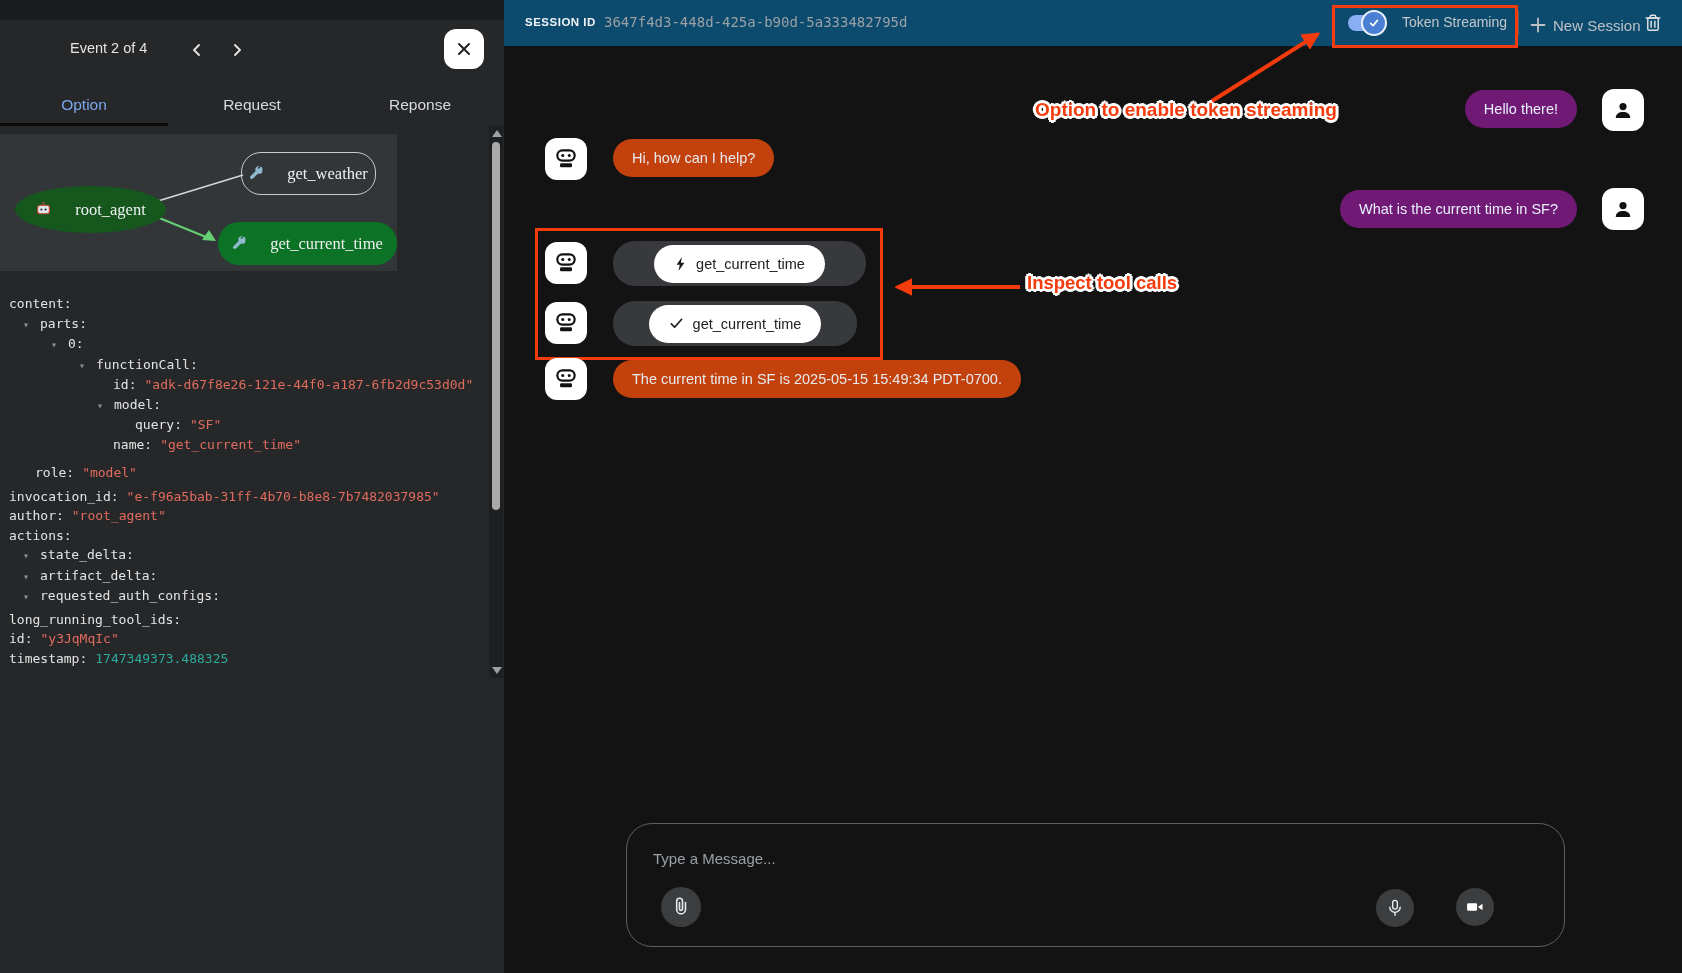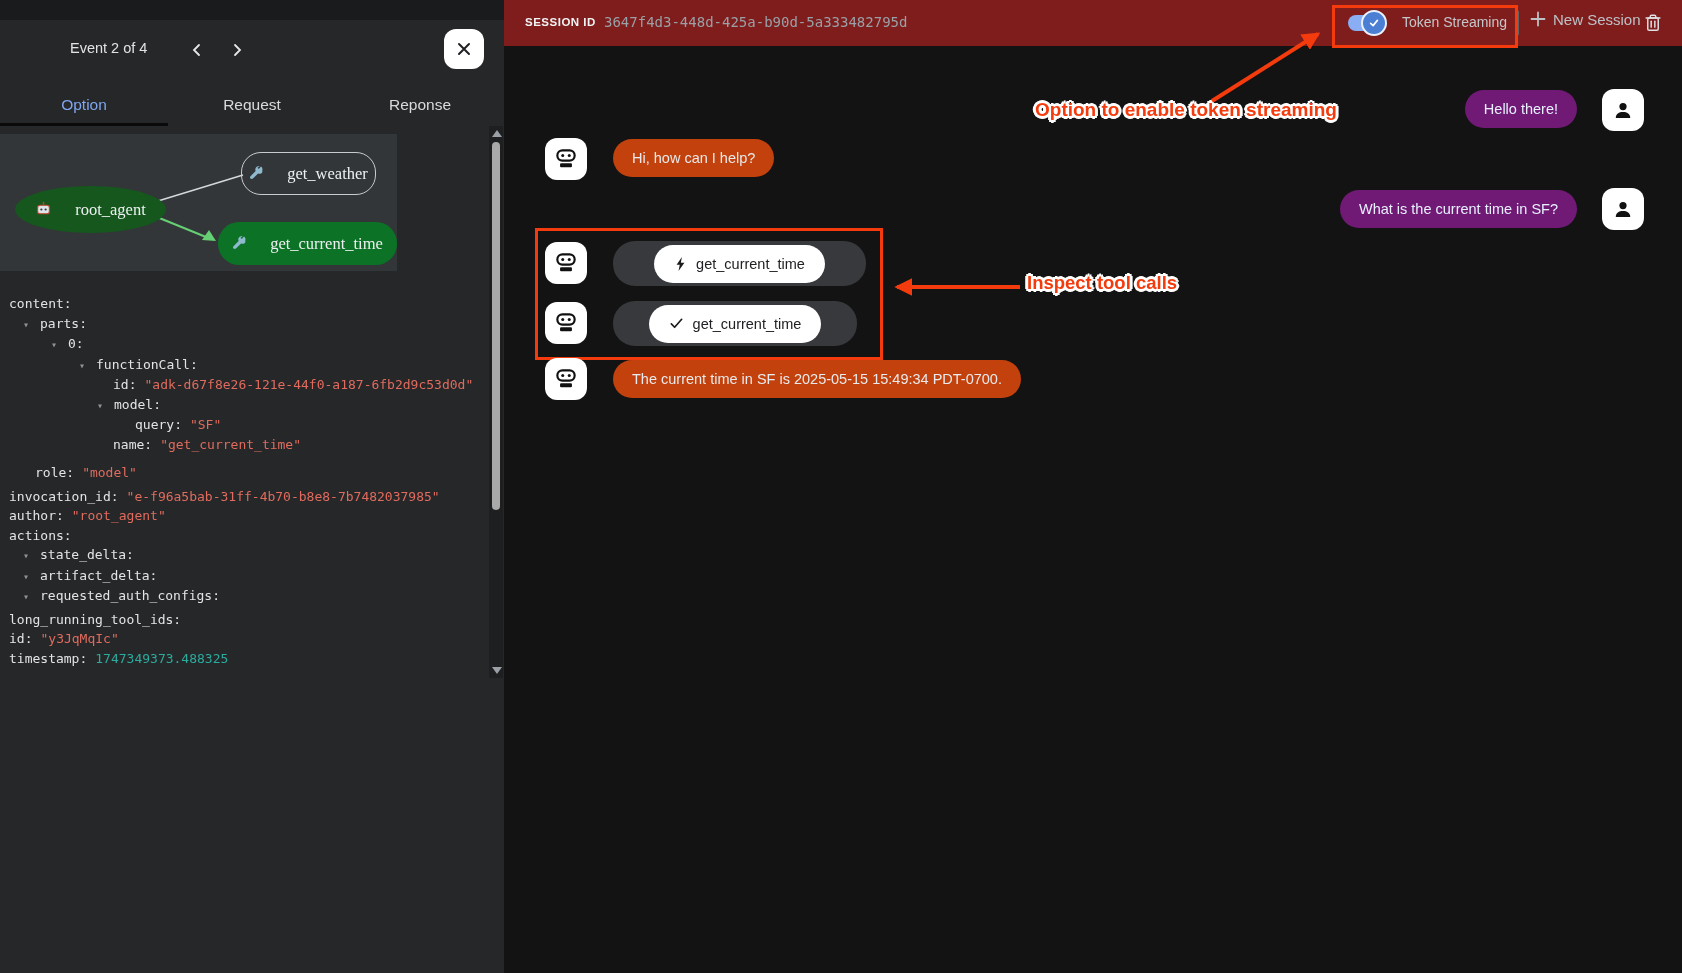--- a/index.html
+++ b/index.html
@@ -35,30 +35,30 @@
   .pl1{padding-left:14px;}.pl2{padding-left:42px;}.pl3{padding-left:70px;}
   .pl4{padding-left:104px;}.pl4m{padding-left:88px;}.pl5{padding-left:126px;}.plrole{padding-left:26px;}
   .mt9{margin-top:9px;}.mt4{margin-top:4px;}.mt3{margin-top:3px;}
   
   #panel-scrollbar{left:489px;top:106px;width:14px;height:552px;background:#1e1f20;}
   #sb-thumb{left:3px;top:16px;width:8px;height:368px;background:#a9a9a9;border-radius:4px;cursor:pointer;}
   .sb-arrow{left:3px;width:0;height:0;border-left:5px solid transparent;border-right:5px solid transparent;cursor:pointer;}
   #sb-up{top:4px;border-bottom:7px solid #9aa0a6;}
   #sb-down{top:541px;border-top:7px solid #9aa0a6;}
   
-  #topbar{left:504px;top:0;width:1178px;height:46px;background:#7f1d1d;}
+  #topbar{left:504px;top:0;width:1178px;height:46px;background:#0c4a6e;}
   #session-label{left:21px;top:16px;font-size:11.5px;font-weight:bold;letter-spacing:.5px;color:#f1f3f4;}
   #session-id{left:100px;top:14px;font-family:"DejaVu Sans Mono",monospace;font-size:14px;color:#9aa0a6;}
   #toggle-redbox{left:828px;top:5px;width:180px;height:37px;border:3px solid #f43b0d;}
   #token-toggle{left:844px;top:15px;width:36px;height:16px;background:#89aef3;border-radius:9px;cursor:pointer;}
   #toggle-thumb{right:-3px;top:-5px;width:22px;height:22px;background:#4a7fd4;border:2px solid #eaf1fd;border-radius:50%;
                 display:flex;align-items:center;justify-content:center;}
   #token-label{left:898px;top:14px;font-size:14px;color:#c4c7ca;}
   #topbar-divider{left:1014px;top:11px;width:1px;height:24px;background:#5f6368;}
-  #new-session-btn{left:1026px;top:7px;height:24px;display:flex;align-items:center;gap:7px;
+  #new-session-btn{left:1026px;top:13px;height:24px;display:flex;align-items:center;gap:7px;
                    font-size:15px;color:#bdc1c6;cursor:pointer;}
   #trash-btn{left:1136px;top:10px;width:26px;height:26px;display:flex;align-items:center;justify-content:center;cursor:pointer;}
   
   .avatar{position:absolute;width:42px;height:42px;background:#fff;border-radius:12px;
           display:flex;align-items:center;justify-content:center;}
   .bubble{position:absolute;height:38px;line-height:38px;padding:0 19px;border-radius:19px;
           font-size:14.5px;white-space:nowrap;}
   .bot-bubble{background:#c2410c;color:#e8eaed;}
   .user-bubble{background:#701a75;color:#e8f0fe;}
   .tool-bubble{position:absolute;height:45px;border-radius:22px;background:#37393c;
@@ -282,14 +282,34 @@
   <svg id="arrows-overlay" class="abs">
     <defs>
       <marker id="ah" viewBox="0 0 10 10" refX="8.5" refY="5" markerWidth="4.5" markerHeight="4.5" orient="auto-start-reverse">
         <path d="M0 0 L10 5 L0 10 z" fill="#f43b0d"></path>
       </marker>
     </defs>
     <line x1="1212" y1="101" x2="1318" y2="34" stroke="#f43b0d" stroke-width="4" marker-end="url(#ah)"></line>
     <line x1="1020" y1="287" x2="897" y2="287" stroke="#f43b0d" stroke-width="4" marker-end="url(#ah)"></line>
   </svg>
 
+  <div id="input-box" class="abs">
+    <input id="msg-input" type="text" placeholder="Type a Message..." style="">
+    <div id="attach-btn" class="round-btn">
+      <svg width="22" height="22" viewBox="0 0 22 22">
+          <path d="M15.5 6.5v6.9a4.4 4.4 0 0 1-8.8 0V5.2a2.9 2.9 0 0 1 5.8 0v7.7a1.5 1.5 0 0 1-3 0V6.5" fill="none" stroke="#e8eaed" stroke-width="1.6" stroke-linecap="round"></path>
+        </svg>
+    </div>
+    <div id="mic-btn" class="round-btn">
+      <svg width="20" height="20" viewBox="0 0 24 24">
+        <rect x="9.2" y="2.8" width="5.6" height="10.5" rx="2.8" fill="none" stroke="#e8eaed" stroke-width="1.7"></rect>
+        <path d="M5.8 11a6.2 6.2 0 0 0 12.4 0" fill="none" stroke="#e8eaed" stroke-width="1.7" stroke-linecap="round"></path>
+        <line x1="12" y1="17.2" x2="12" y2="20.6" stroke="#e8eaed" stroke-width="1.7" stroke-linecap="round"></line>
+      </svg>
+    </div>
+    <div id="video-btn" class="round-btn">
+      <svg width="20" height="20" viewBox="0 0 24 24">
+          <path d="M4 7.5h9A1.5 1.5 0 0 1 14.5 9v6a1.5 1.5 0 0 1-1.5 1.5H4A1.5 1.5 0 0 1 2.5 15V9A1.5 1.5 0 0 1 4 7.5zM15.5 12l5.5-3.8v7.6z" fill="#fff"></path>
+        </svg>
+    </div>
+  </div>
 
 </div>
 
 </body></html>

